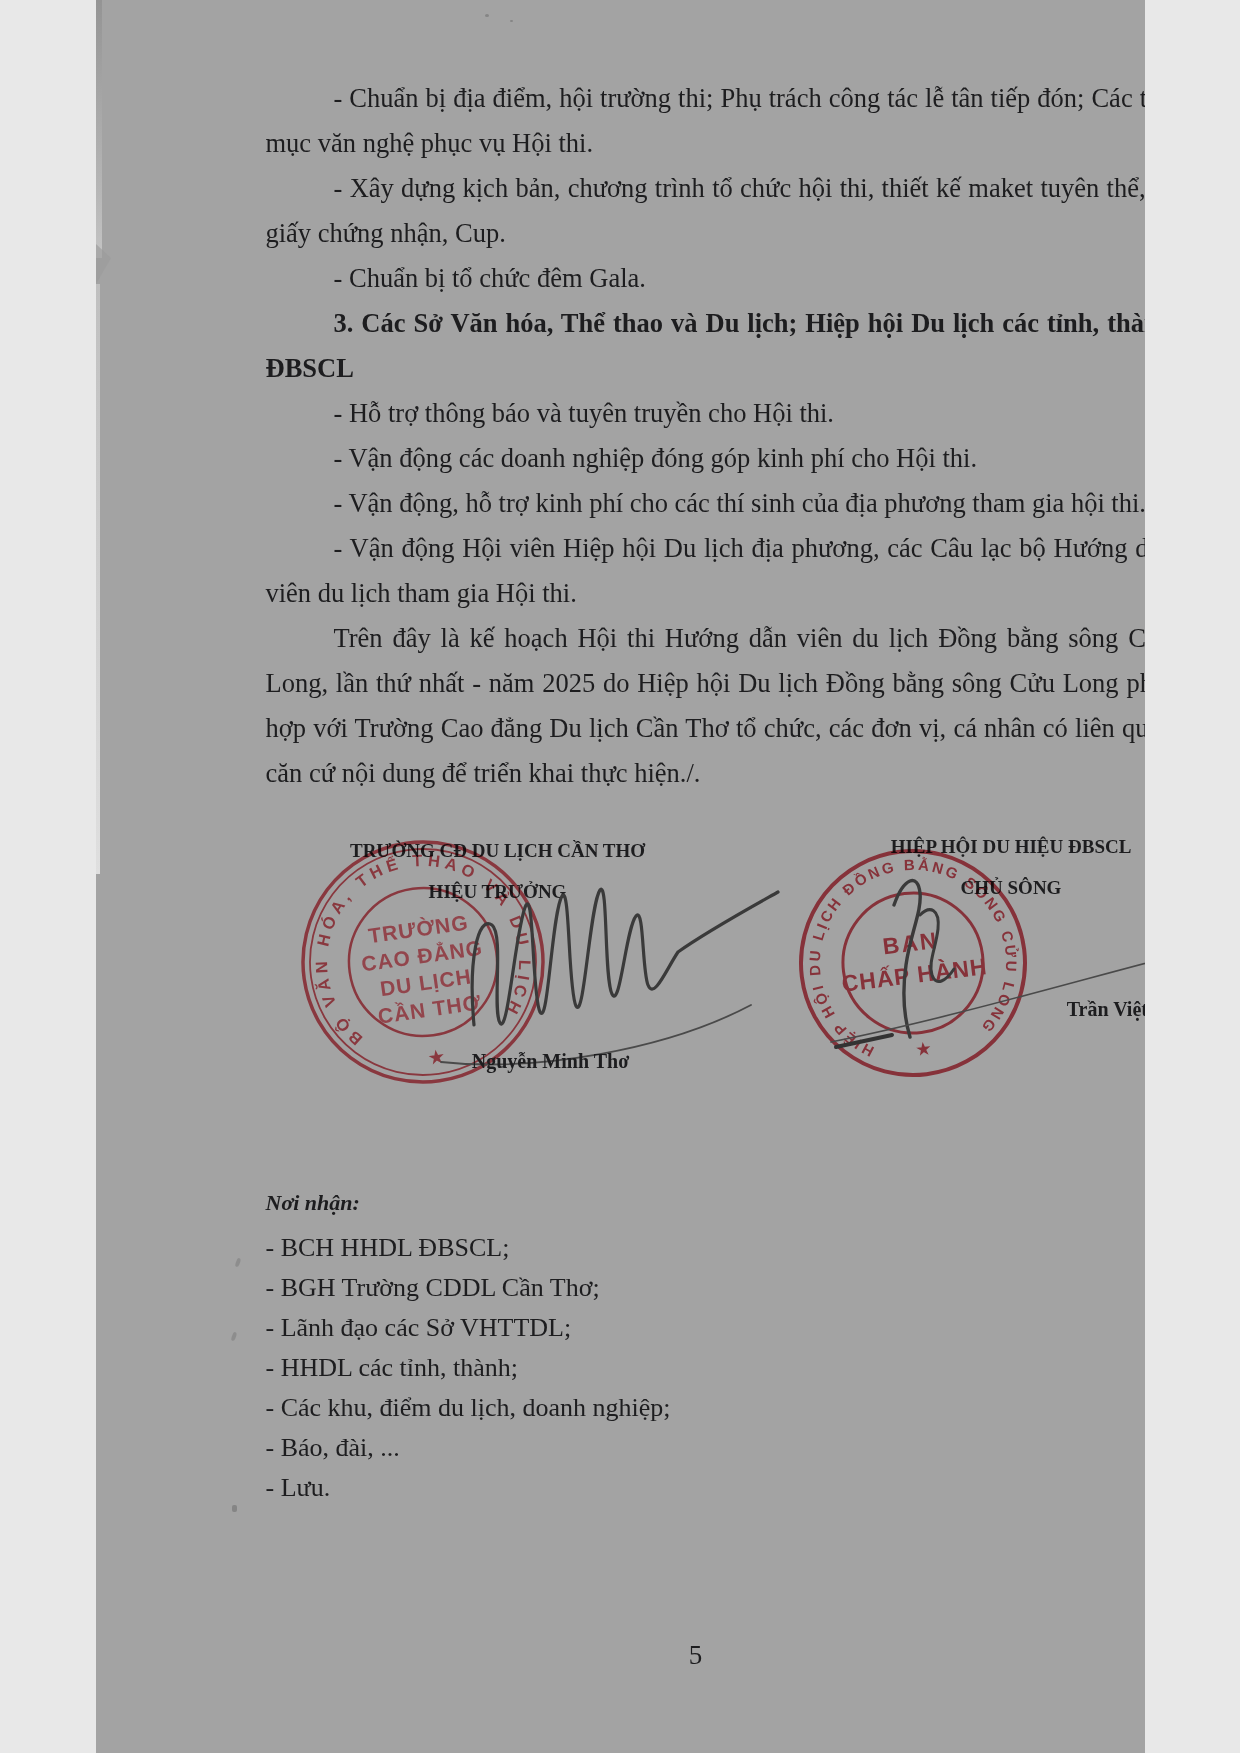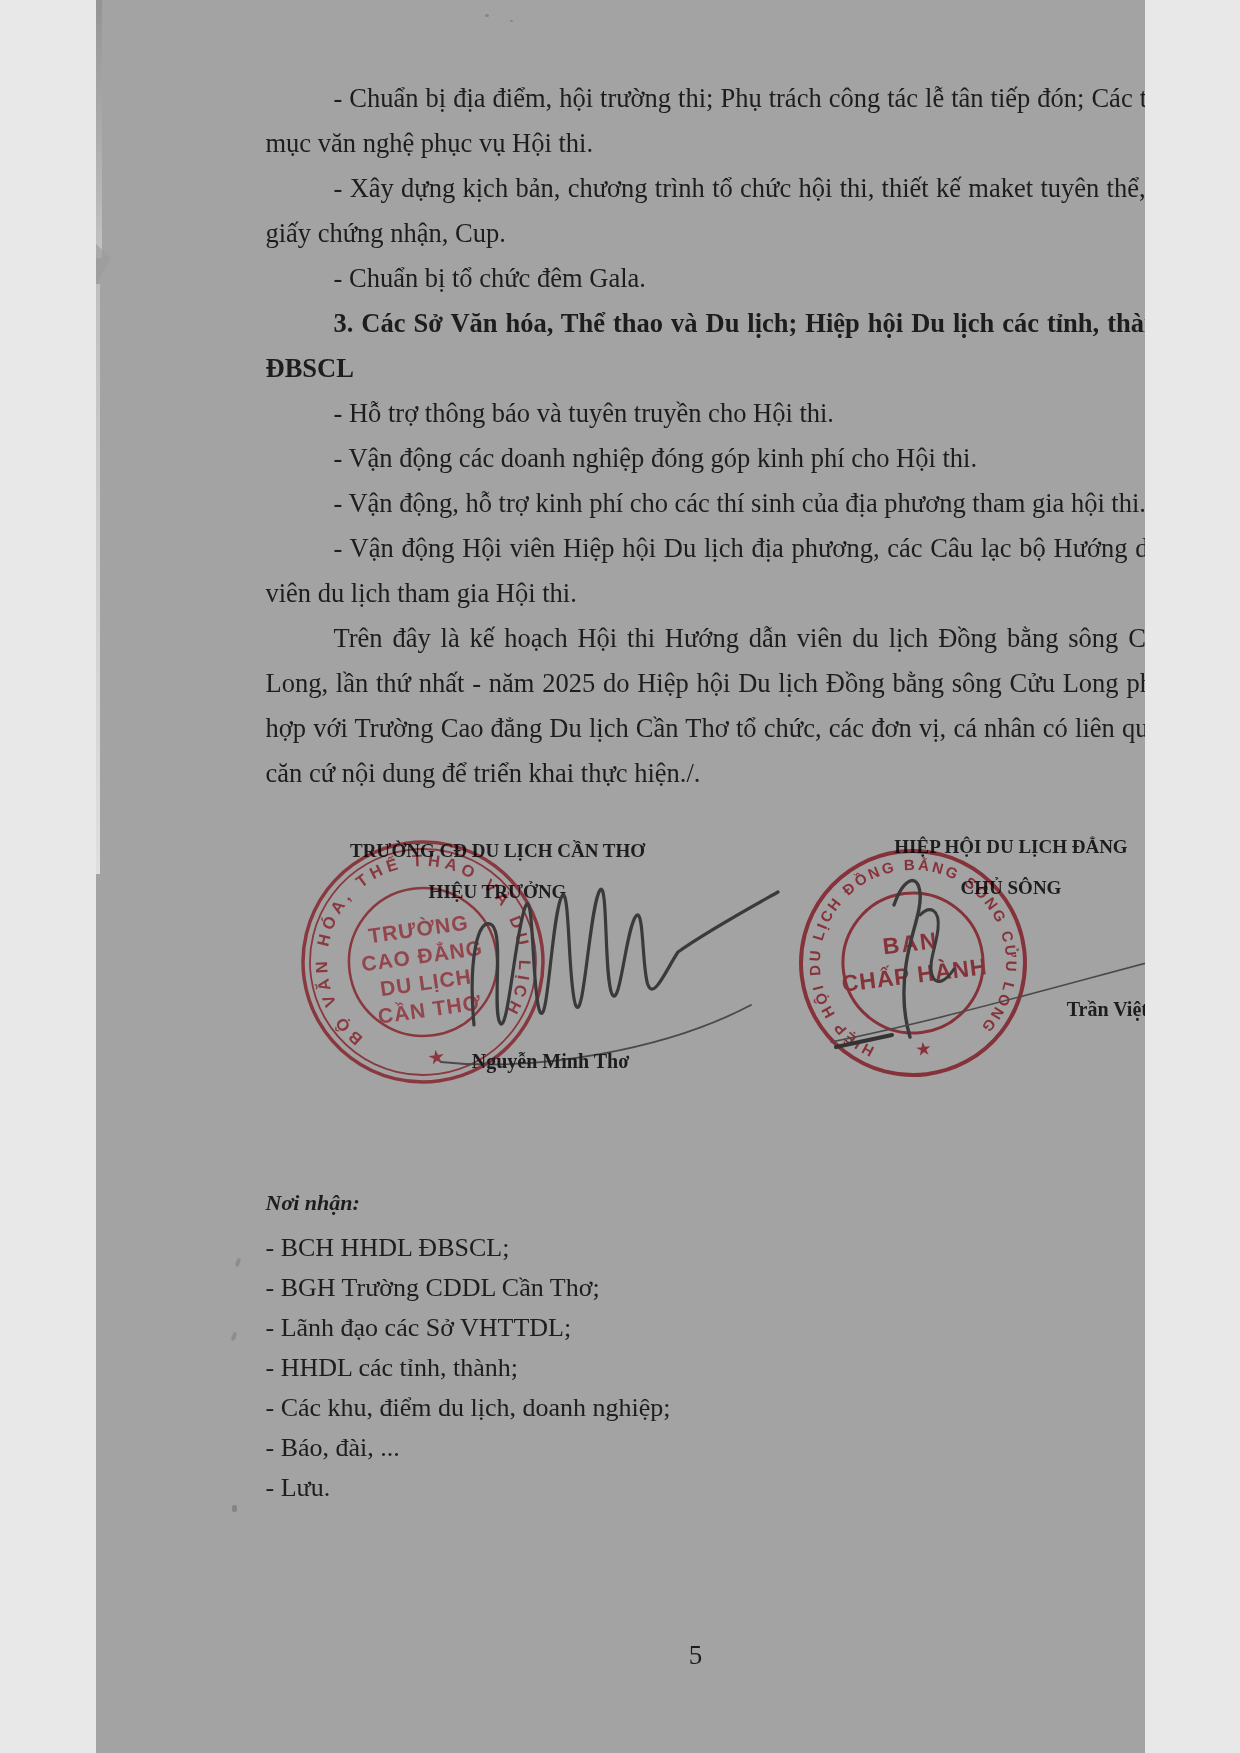--- a/index.html
+++ b/index.html
@@ -71,21 +71,21 @@
     <p>- Vận động, hỗ trợ kinh phí cho các thí sinh của địa phương tham gia hội thi.</p>
     <p>- Vận động Hội viên Hiệp hội Du lịch địa phương, các Câu lạc bộ Hướng dẫn viên du lịch tham gia Hội thi.</p>
     <p>Trên đây là kế hoạch Hội thi Hướng dẫn viên du lịch Đồng bằng sông Cửu Long, lần thứ nhất - năm 2025 do Hiệp hội Du lịch Đồng bằng sông Cửu Long phối hợp với Trường Cao đẳng Du lịch Cần Thơ tổ chức, các đơn vị, cá nhân có liên quan căn cứ nội dung để triển khai thực hiện./.</p>
   </div>
 
   <div class="sig-head sig-head-left">
     <div>TRƯỜNG CĐ DU LỊCH CẦN THƠ</div>
     <div>HIỆU TRƯỞNG</div>
   </div>
   <div class="sig-head sig-head-right">
-    <div>HIỆP HỘI DU LỊCH ĐẲNG</div>
+    <div>HIỆP HỘI DU HIỆU ĐBSCL</div>
     <div>CHỦ SÔNG</div>
   </div>
   <div class="diamond-mark">✦</div>
 
   <svg class="stamp stamp-left" viewBox="0 0 260 260">
     <defs>
       <path id="lring" d="M 62.1 197.9 A 96 96 0 1 1 197.9 197.9" fill="none"></path>
     </defs>
     <circle cx="130" cy="130" r="120" fill="none" stroke="#d2404c" stroke-width="3.5"></circle>
     <circle cx="130" cy="130" r="113" fill="none" stroke="#d2404c" stroke-width="1.8"></circle>

